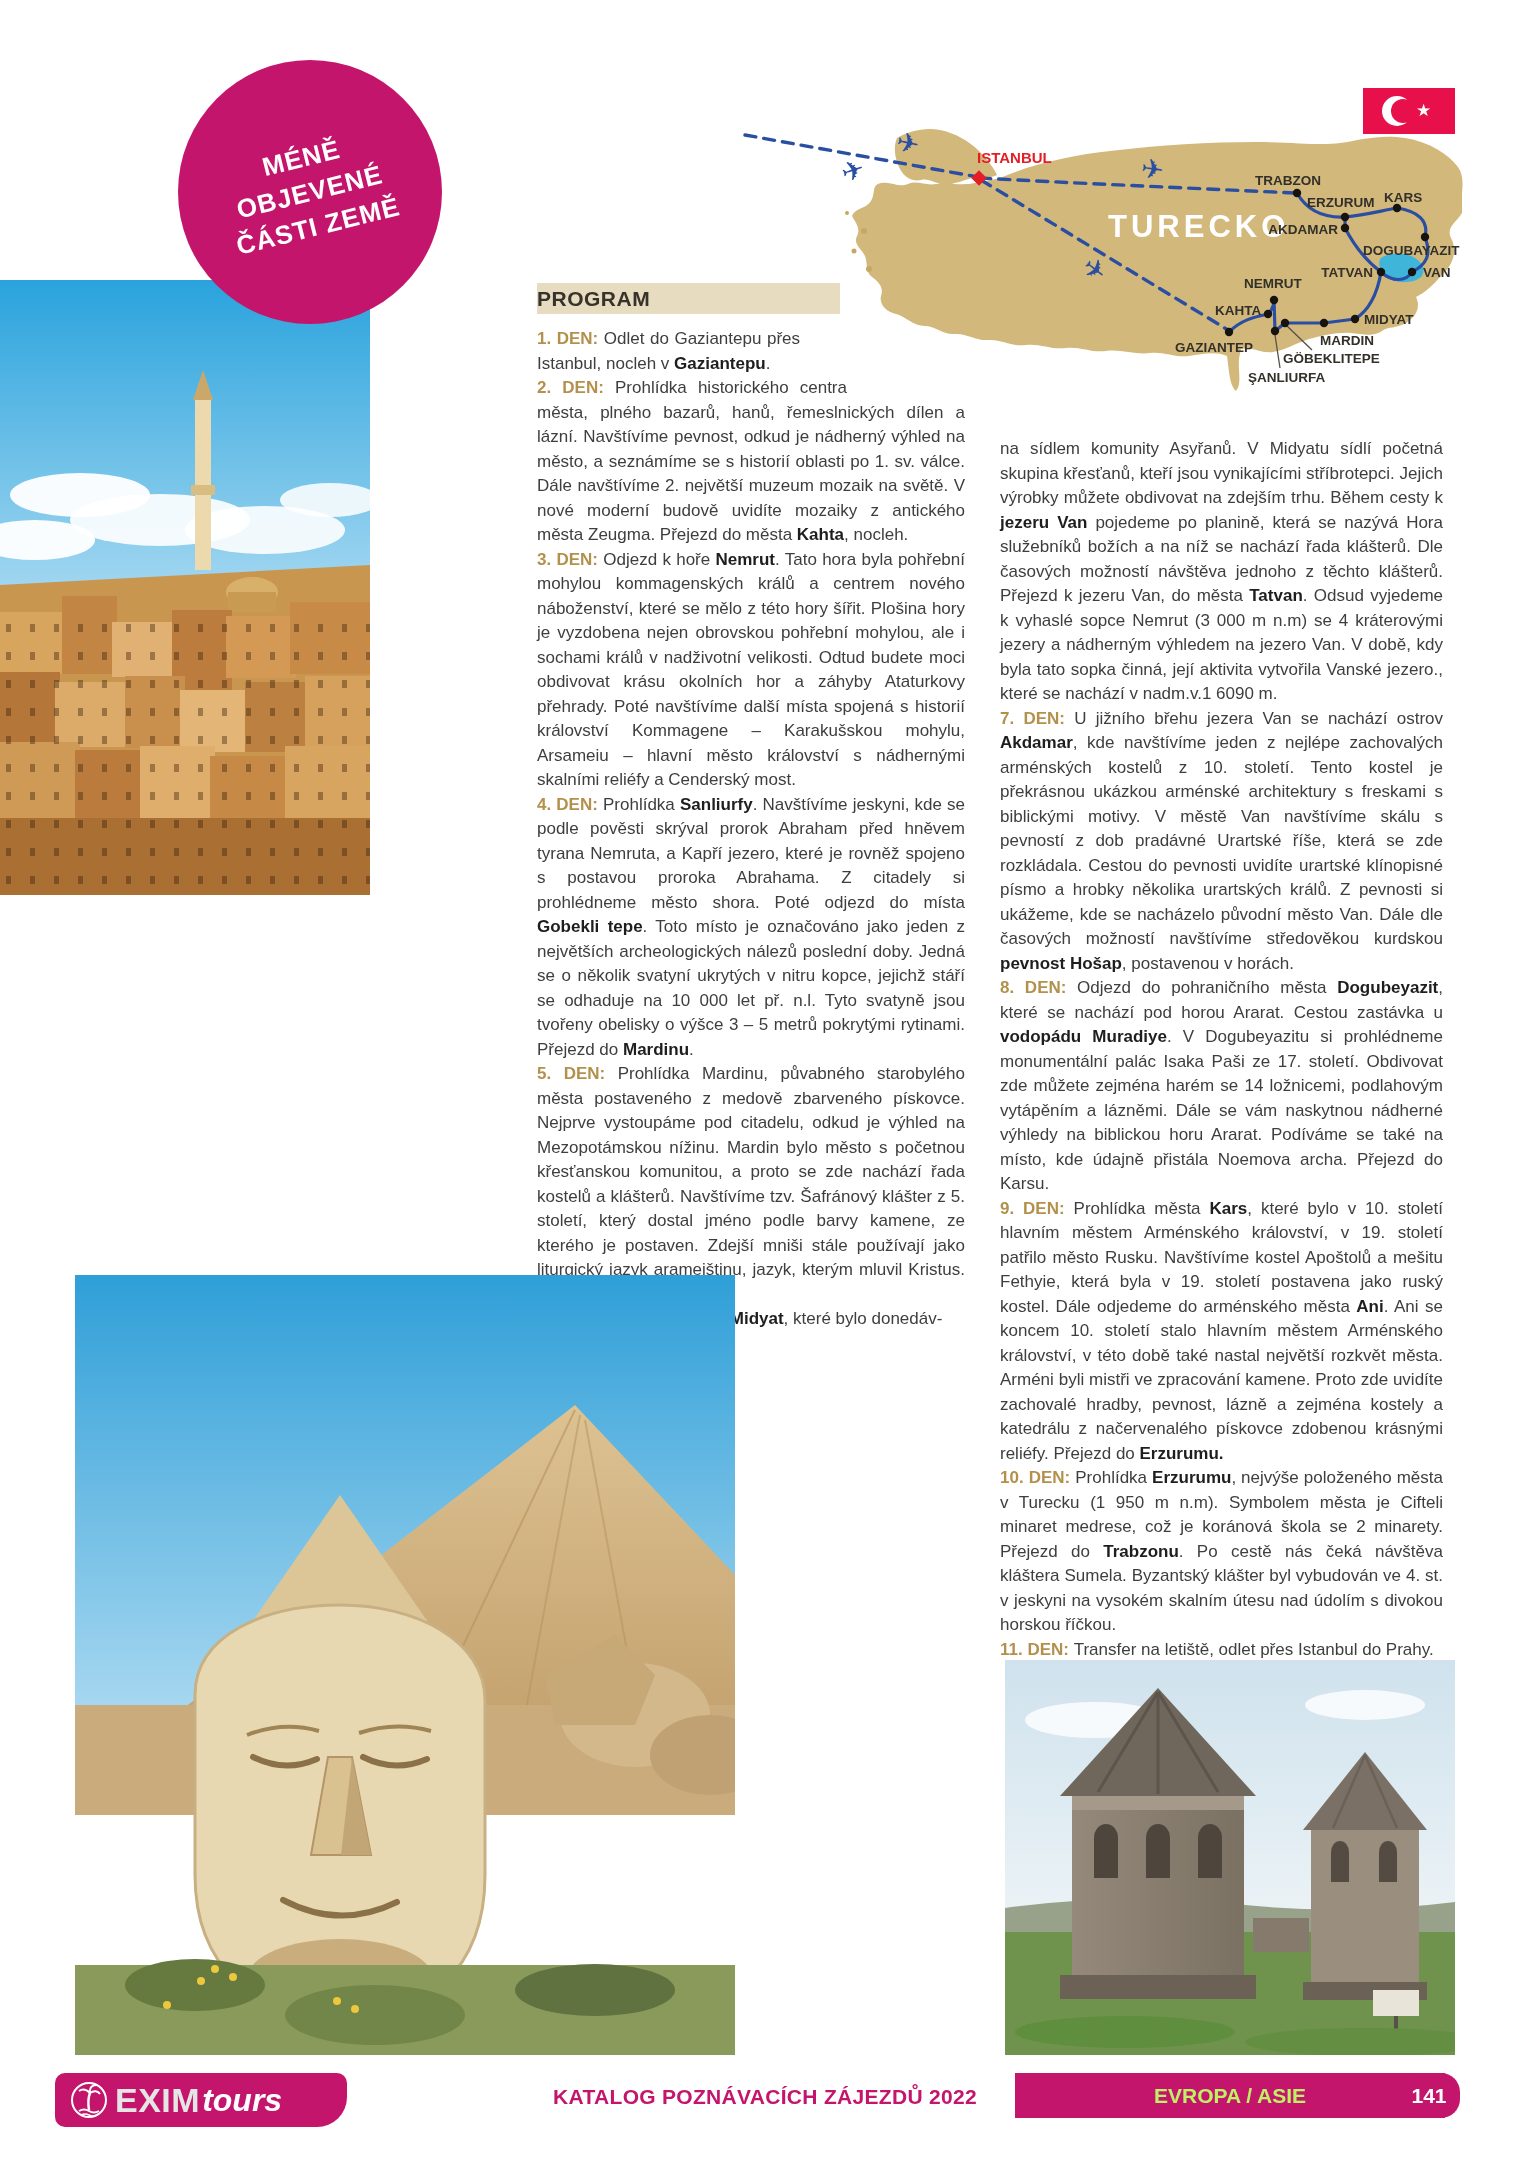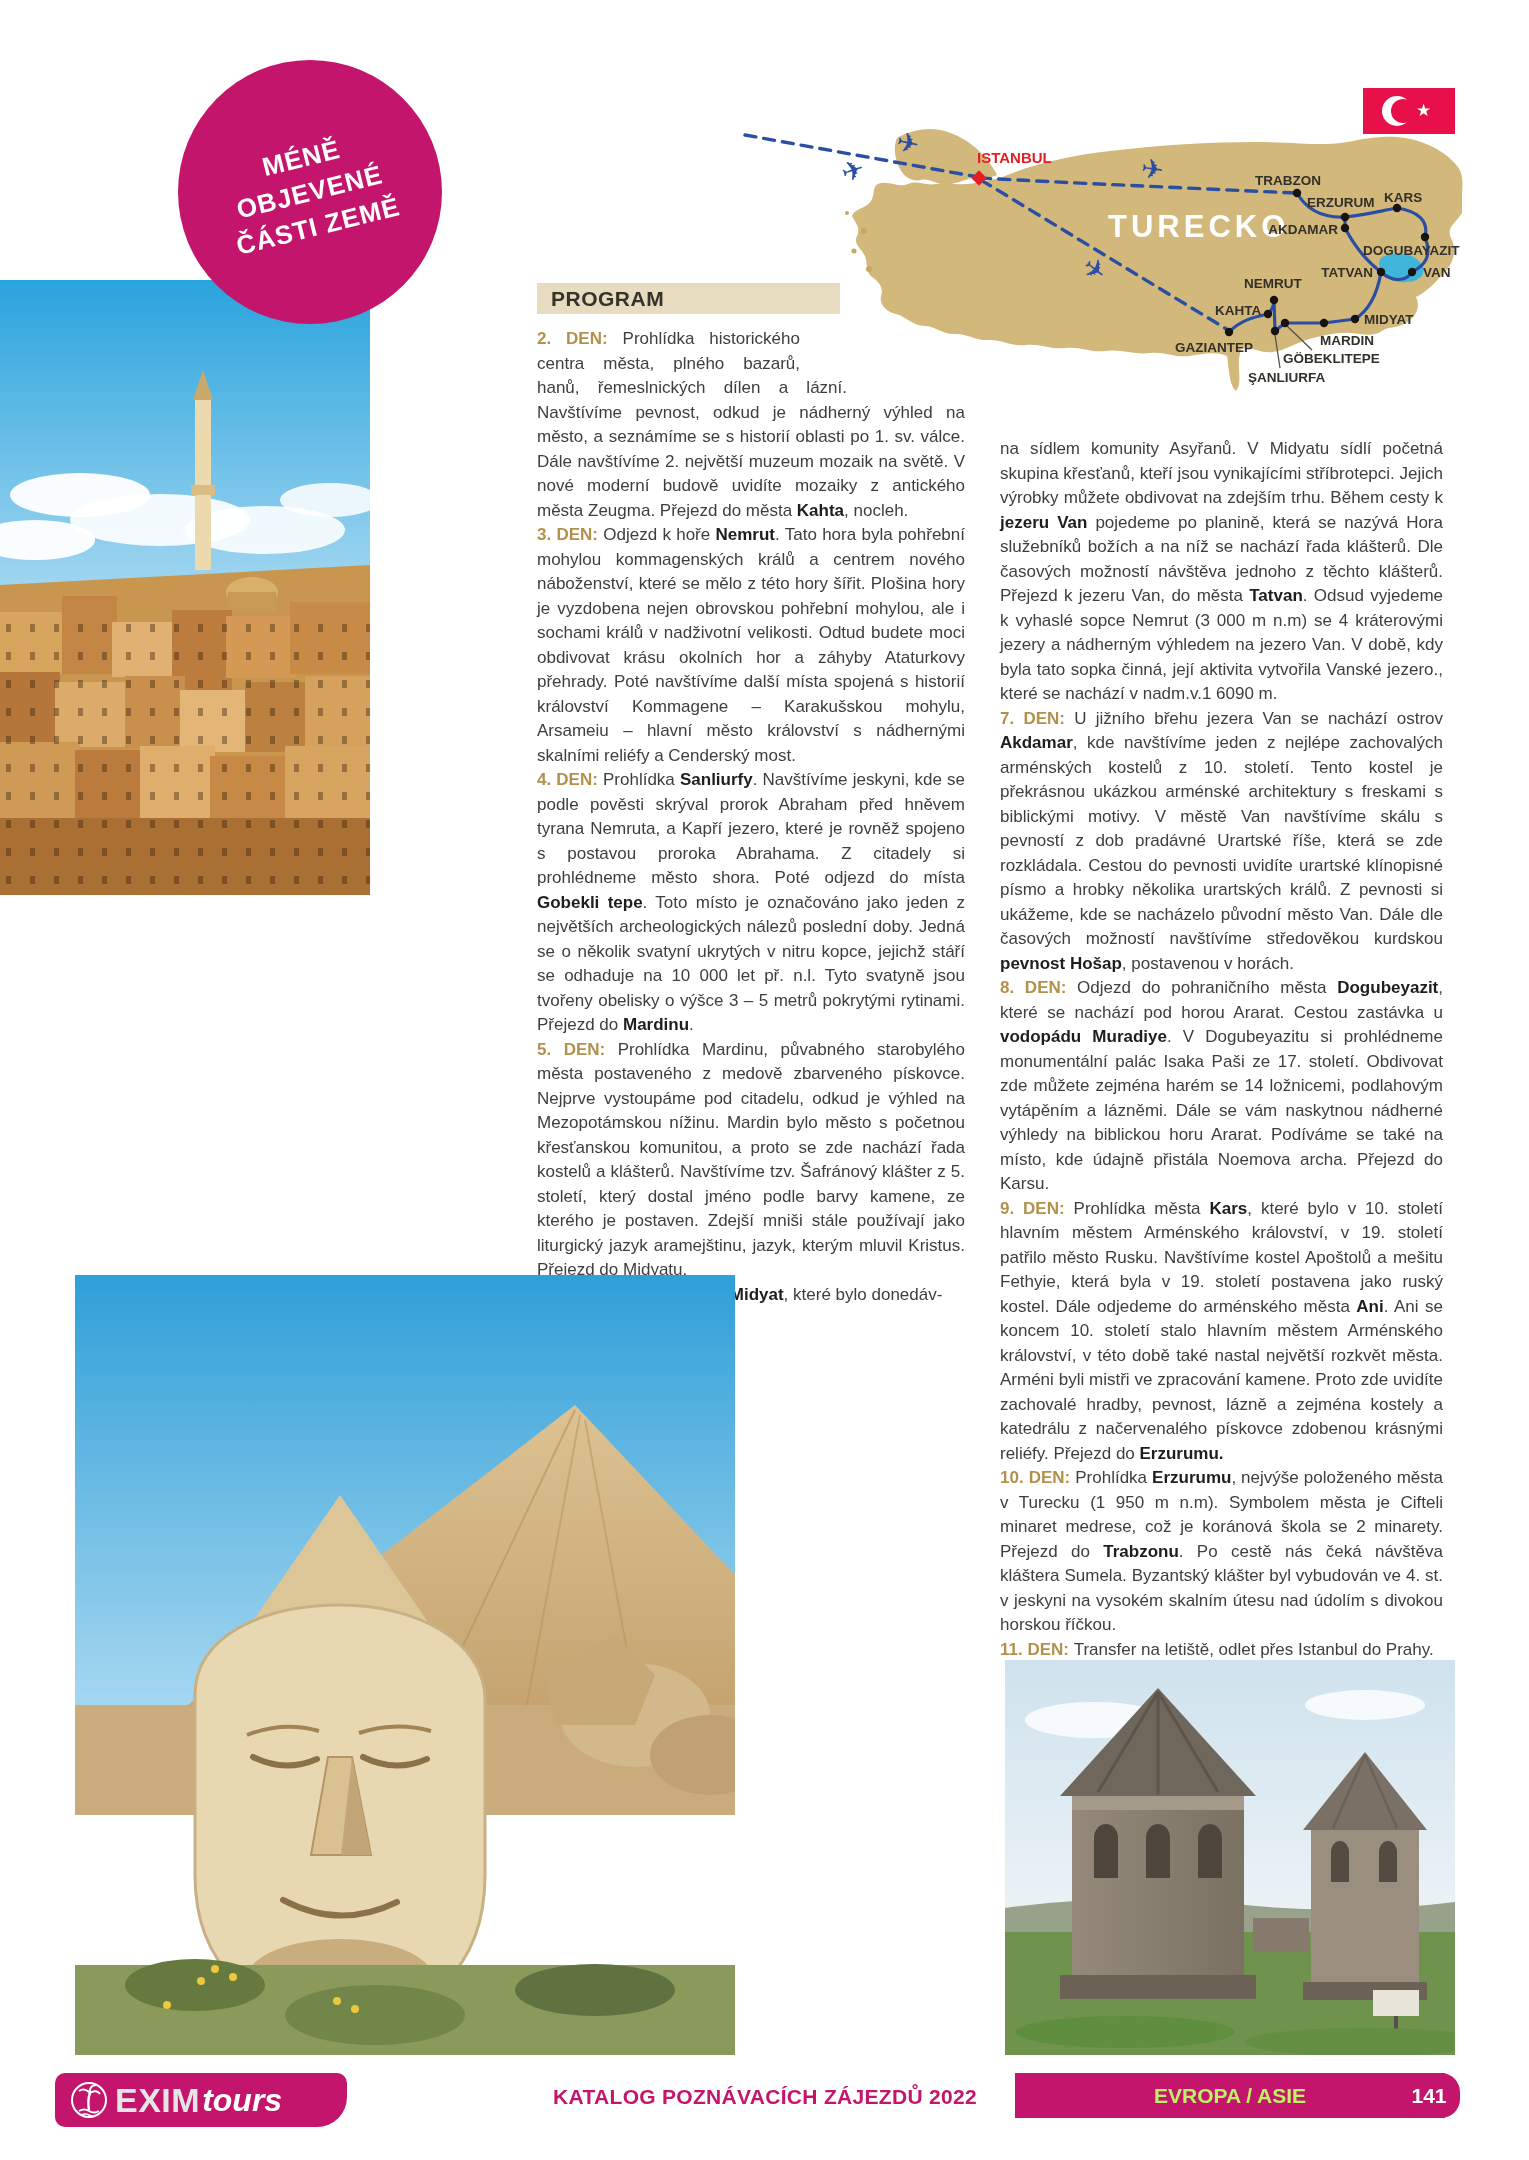--- a/index.html
+++ b/index.html
@@ -33,21 +33,21 @@
   .ist-label{font:700 15px "Liberation Sans",sans-serif;fill:#e31e24;}
 
   
   .flag{position:absolute;left:1363px;top:88px;width:92px;height:46px;background:#e8104b;z-index:6;}
   .flag .c1{position:absolute;left:19px;top:8px;width:30px;height:30px;border-radius:50%;background:#fff;}
   .flag .c2{position:absolute;left:28px;top:11px;width:24px;height:24px;border-radius:50%;background:#e8104b;}
   .flag .star{position:absolute;left:53px;top:11px;color:#fff;font-size:17px;line-height:24px;}
 
   
   .program-bar{position:absolute;left:537px;top:283px;width:303px;height:31px;background:#e7dcc0;}
-  .program-bar span{display:block;padding-left:14px;line-height:31px;font-weight:700;font-size:21px;
+  .program-bar span{display:block;line-height:31px;font-weight:700;font-size:21px;
                     color:#37322a;letter-spacing:0.5px;}
   .col{position:absolute;font-size:17px;line-height:24.5px;color:#3e3e3e;text-align:justify;}
   .col-left{left:537px;top:327px;width:428px;}
   .col-right{left:1000px;top:437px;width:443px;}
   .day{margin:0;}
   .dlab{color:#b3914d;font-weight:700;}
   .bd{font-weight:700;color:#1e1e1e;}
   .map-spacer-a{float:right;width:165px;height:26px;}
   .map-spacer-b{float:right;clear:right;width:118px;height:25px;}
 
@@ -193,20 +193,21 @@
     <span class="star">★</span>
   </div>
 
   <div class="program-bar">
     <span>PROGRAM</span>
   </div>
 
   <div class="col col-left">
     <div class="map-spacer-a"></div>
     <div class="map-spacer-b"></div>
+  <p class="day"><strong class="dlab">1. DEN: </strong><span>Odlet do Gaziantepu přes Istanbul, nocleh v </span><span class="bd">Gaziantepu</span><span>.</span></p>
       <p class="day"><strong class="dlab">2. DEN: </strong><span>Prohlídka historického centra města, plného bazarů, hanů, řemeslnických dílen a lázní. Navštívíme pevnost, odkud je nádherný výhled na město, a seznámíme se s historií oblasti po 1. sv. válce. Dále navštívíme 2. největší muzeum mozaik na světě. V nové moderní budově uvidíte mozaiky z antického města Zeugma. Přejezd do města </span><span class="bd">Kahta</span><span>, nocleh.</span></p>
       <p class="day"><strong class="dlab">3. DEN: </strong><span>Odjezd k hoře </span><span class="bd">Nemrut</span><span>. Tato hora byla pohřební mohylou kommagenských králů a centrem nového náboženství, které se mělo z této hory šířit. Plošina hory je vyzdobena nejen obrovskou pohřební mohylou, ale i sochami králů v nadživotní velikosti. Odtud budete moci obdivovat krásu okolních hor a záhyby Ataturkovy přehrady. Poté navštívíme další místa spojená s historií království Kommagene – Karakušskou mohylu, Arsameiu – hlavní město království s nádhernými skalními reliéfy a Cenderský most.</span></p>
       <p class="day"><strong class="dlab">4. DEN: </strong><span>Prohlídka </span><span class="bd">Sanliurfy</span><span>. Navštívíme jeskyni, kde se podle pověsti skrýval prorok Abraham před hněvem tyrana Nemruta, a Kapří jezero, které je rovněž spojeno s postavou proroka Abrahama. Z citadely si prohlédneme město shora. Poté odjezd do místa </span><span class="bd">Gobekli tepe</span><span>. Toto místo je označováno jako jeden z největších archeologických nálezů poslední doby. Jedná se o několik svatyní ukrytých v nitru kopce, jejichž stáří se odhaduje na 10 000 let př. n.l. Tyto svatyně jsou tvořeny obelisky o výšce 3 – 5 metrů pokrytými rytinami. Přejezd do </span><span class="bd">Mardinu</span><span>.</span></p>
       <p class="day"><strong class="dlab">5. DEN: </strong><span>Prohlídka Mardinu, půvabného starobylého města postaveného z medově zbarveného pískovce. Nejprve vystoupáme pod citadelu, odkud je výhled na Mezopotámskou nížinu. Mardin bylo město s početnou křesťanskou komunitou, a proto se zde nachází řada kostelů a klášterů. Navštívíme tzv. Šafránový klášter z 5. století, který dostal jméno podle barvy kamene, ze kterého je postaven. Zdejší mniši stále používají jako liturgický jazyk aramejštinu, jazyk, kterým mluvil Kristus. Přejezd do Midyatu.</span></p>
       <p class="day"><strong class="dlab">6. DEN: </strong><span>Prohlídka města </span><span class="bd">Midyat</span><span>, které bylo donedáv-</span></p>
     </div>
   <div class="col col-right">
       <p class="day"><span>na sídlem komunity Asyřanů. V Midyatu sídlí početná skupina křesťanů, kteří jsou vynikajícími stříbrotepci. Jejich výrobky můžete obdivovat na zdejším trhu. Během cesty k </span><span class="bd">jezeru Van</span><span> pojedeme po planině, která se nazývá Hora služebníků božích a na níž se nachází řada klášterů. Dle časových možností návštěva jednoho z těchto klášterů. Přejezd k jezeru Van, do města </span><span class="bd">Tatvan</span><span>. Odsud vyjedeme k vyhaslé sopce Nemrut (3 000 m n.m) se 4 kráterovými jezery a nádherným výhledem na jezero Van. V době, kdy byla tato sopka činná, její aktivita vytvořila Vanské jezero., které se nachází v nadm.v.1 6090 m.</span></p>
       <p class="day"><strong class="dlab">7. DEN: </strong><span>U jižního břehu jezera Van se nachází ostrov </span><span class="bd">Akdamar</span><span>, kde navštívíme jeden z nejlépe zachovalých arménských kostelů z 10. století. Tento kostel je překrásnou ukázkou arménské architektury s freskami s biblickými motivy. V městě Van navštívíme skálu s pevností z dob pradávné Urartské říše, která se zde rozkládala. Cestou do pevnosti uvidíte urartské klínopisné písmo a hrobky několika urartských králů. Z pevnosti si ukážeme, kde se nacházelo původní město Van. Dále dle časových možností navštívíme středověkou kurdskou </span><span class="bd">pevnost Hošap</span><span>, postavenou v horách.</span></p>
       <p class="day"><strong class="dlab">8. DEN: </strong><span>Odjezd do pohraničního města </span><span class="bd">Dogubeyazit</span><span>, které se nachází pod horou Ararat. Cestou zastávka u </span><span class="bd">vodopádu Muradiye</span><span>. V Dogubeyazitu si prohlédneme monumentální palác Isaka Paši ze 17. století. Obdivovat zde můžete zejména harém se 14 ložnicemi, podlahovým vytápěním a lázněmi. Dále se vám naskytnou nádherné výhledy na biblickou horu Ararat. Podíváme se také na místo, kde údajně přistála Noemova archa. Přejezd do Karsu.</span></p>

